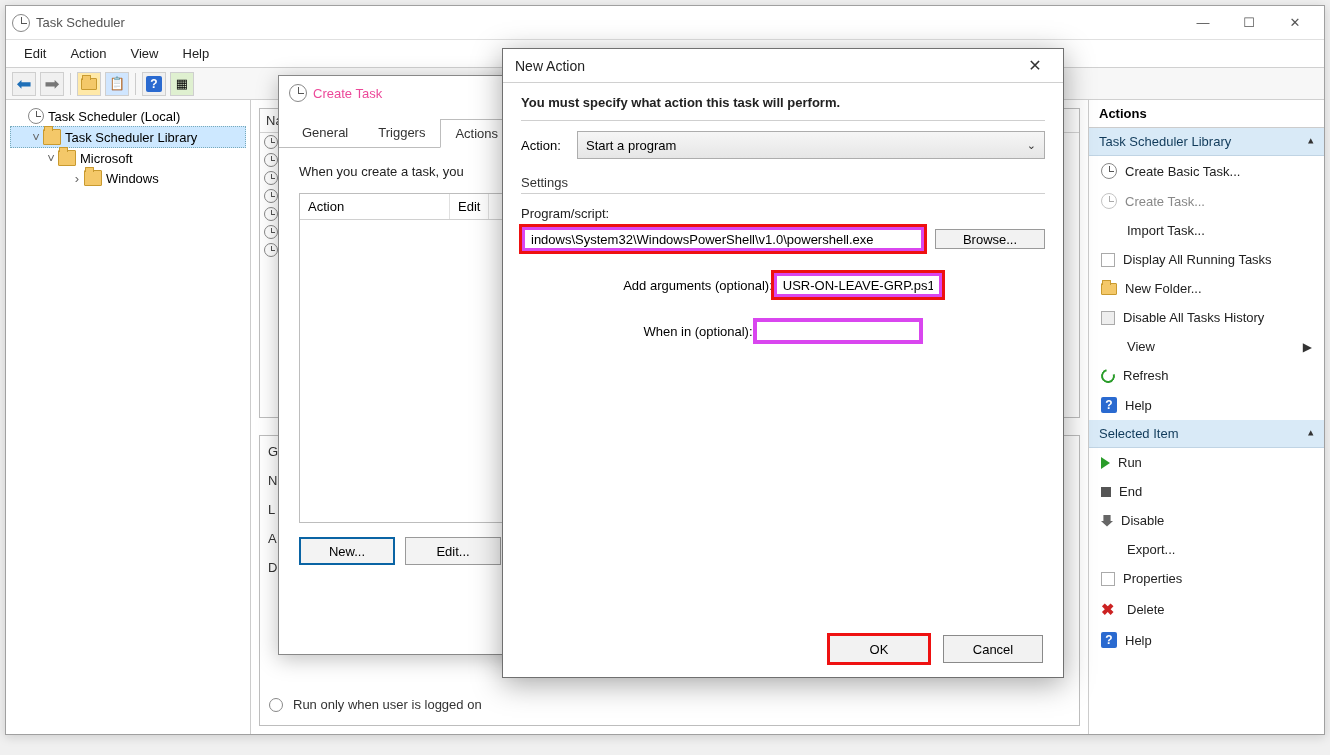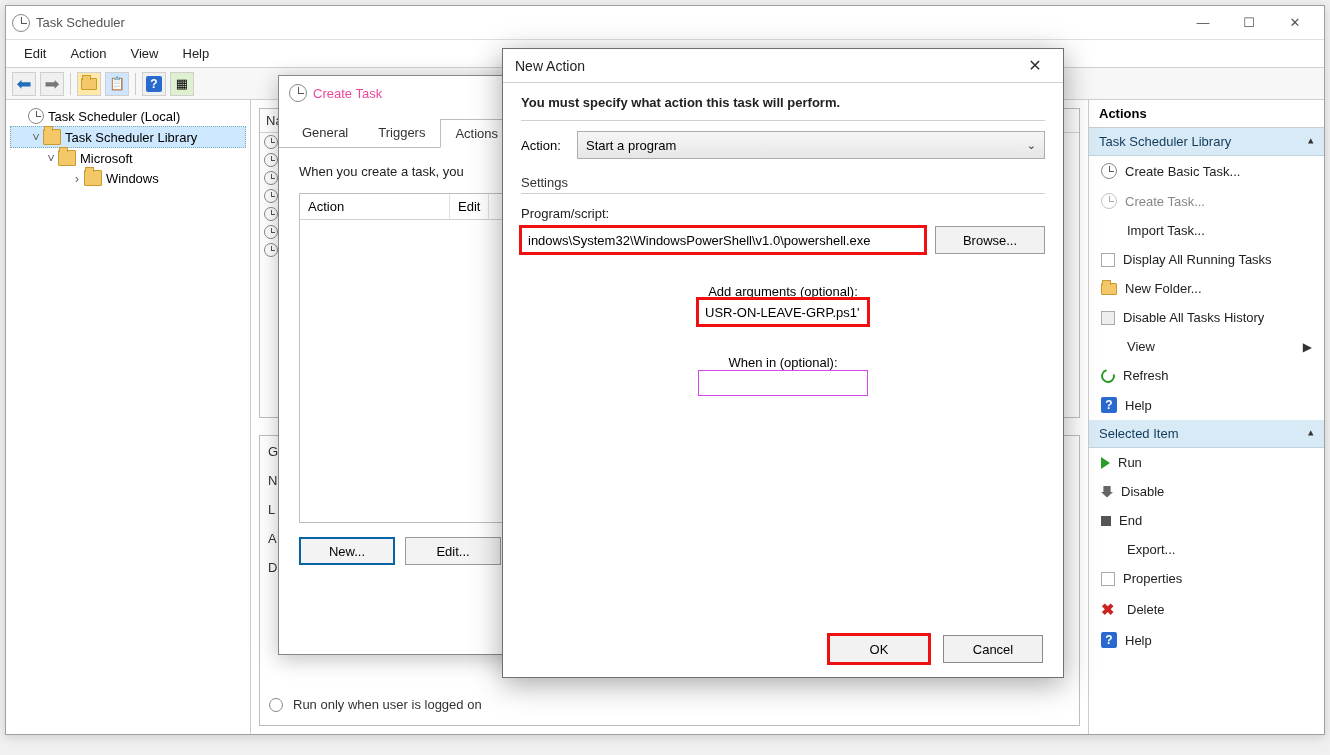--- a/index.html
+++ b/index.html
@@ -68,23 +68,23 @@
 .na-title span { flex:1; color:#222; font-size: 14px; }
 .na-close { width: 32px; text-align:center; color:#333; font-size:16px;}
 .na-body { padding: 12px 18px 18px 18px; }
 .na-instr { color: #222; font-weight: 600; margin-bottom: 10px; padding-bottom: 10px; border-bottom: 1px solid #cfcfcf;}
 .na-row { display:flex; align-items:center; margin: 10px 0 16px 0; }
 .na-row label { width: 56px; }
 .na-select { flex:1; height:28px; border:1px solid #adadad; background: linear-gradient(#f6f6f6,#e6e6e6); display:flex; align-items:center; padding: 0 8px; justify-content:space-between;}
 .na-group { border-bottom: 1px solid #cfcfcf; padding-bottom: 3px; margin-bottom: 12px; color:#333;}
 .field-label{ margin: 8px 0 5px 0; display:block; color:#222;}
 .field-row { display:flex; align-items:center; gap:10px; }
-.text-input { height: 26px; border:1px solid #d946ef; padding: 0 6px; background:#fff; font-size: 13px; }
-.browse-btn { width: 110px; height:28px; border:1px solid #9a9a9a; background:#f2f2f2; display:flex;align-items:center;justify-content:center;}
-.arg-row { display:flex; justify-content:flex-end; align-items:center; margin-top:30px;flex-direction:column;}
+.text-input { height: 26px; border:4px solid #d946ef; padding: 0 6px; background:#fff; font-size: 13px; }
+.browse-btn { width: 110px; height:20px; border:1px solid #9a9a9a; background:#f2f2f2; display:flex;align-items:center;justify-content:center;}
+.arg-row { display:flex; justify-content:center; align-items:center; margin-top:20px;}
 .arg-row .text-input{ width:170px;}
 .red-box { outline: 3px solid #e11; outline-offset: -1px; }
 .na-btns { position:absolute; bottom: 14px; right: 20px; display:flex; gap: 14px;}
 .na-btn { width: 100px; height:28px; border:1px solid #8a8a8a; background:#f2f2f2; display:flex;align-items:center;justify-content:center;}
 
 
 .clock-ico{width:18px;height:18px;border:1px solid #888;border-radius:50%;position:relative;background:#fff;}
 .clock-ico:before{content:"";position:absolute;left:50%;top:15%;width:1px;height:40%;background:#555;transform-origin:bottom;}
 .clock-ico:after{content:"";position:absolute;left:50%;top:50%;width:35%;height:1px;background:#555;}
 .folder-ico{width:16px;height:12px;background:#f4c869;border:1px solid #c99a2f;border-radius:1px;position:relative;}
@@ -257,26 +257,26 @@
 
       <div class="section-hdr">
         <span>Selected Item</span>
         <span class="chev chev-up">▾</span>
       </div>
       <div class="action-item">
           <div class="aicon play-ico"></div>
           <span>Run</span>
         </div>
       <div class="action-item">
+          <div class="aicon stop-ico"></div>
+          <span>End</span>
+        </div>
+      <div class="action-item">
           <div class="aicon down-ico"></div>
           <span>Disable</span>
-        </div>
-      <div class="action-item">
-          <div class="aicon stop-ico"></div>
-          <span>End</span>
         </div>
       <div class="action-item">
           <span style="width:18px"></span>
           <span>Export...</span>
         </div>
       <div class="action-item">
           <div class="aicon" style="border:1px solid #aaa;width:14px;height:14px"></div>
           <span>Properties</span>
         </div>
       <div class="action-item">

